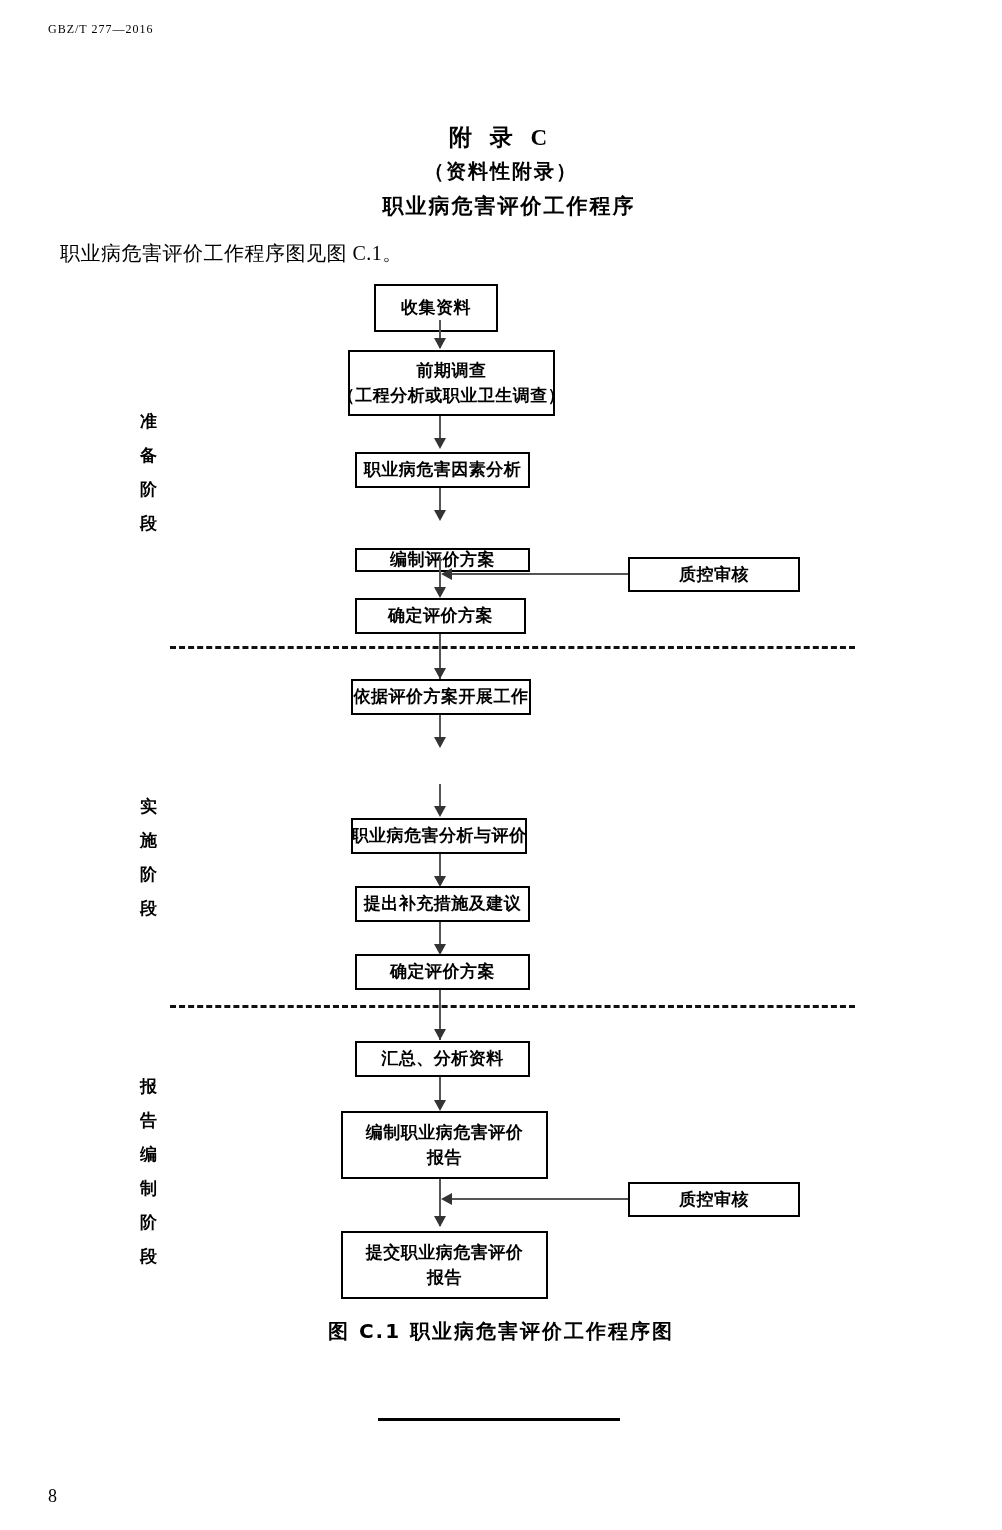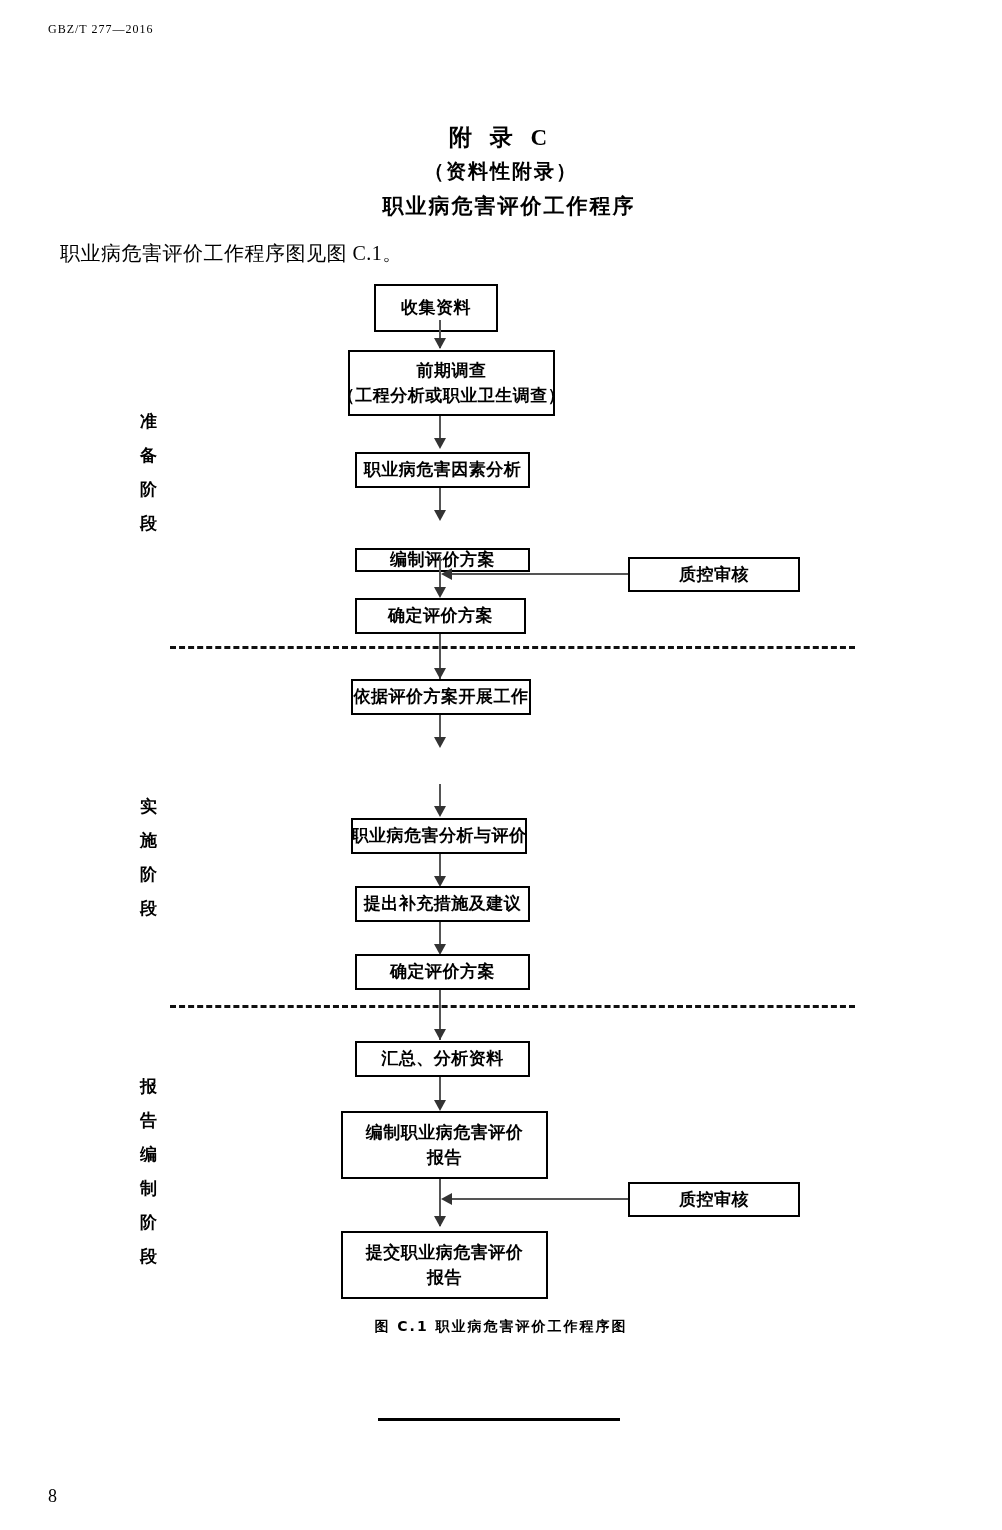--- a/index.html
+++ b/index.html
@@ -139,21 +139,21 @@
     margin-bottom: 17px;
   }
   
   .fig-caption {
     position: absolute;
     left: 0;
     top: 1318px;
     width: 1002px;
     text-align: center;
     font-family: "DejaVu Sans", sans-serif;
-    font-size: 14px;
+    font-size: 20px;
     font-weight: bold;
     letter-spacing: 2px;
   }
   .bottom-rule {
     position: absolute;
     left: 378px;
     top: 1418px;
     width: 242px;
     height: 0;
     border-top: 3px solid #000;

